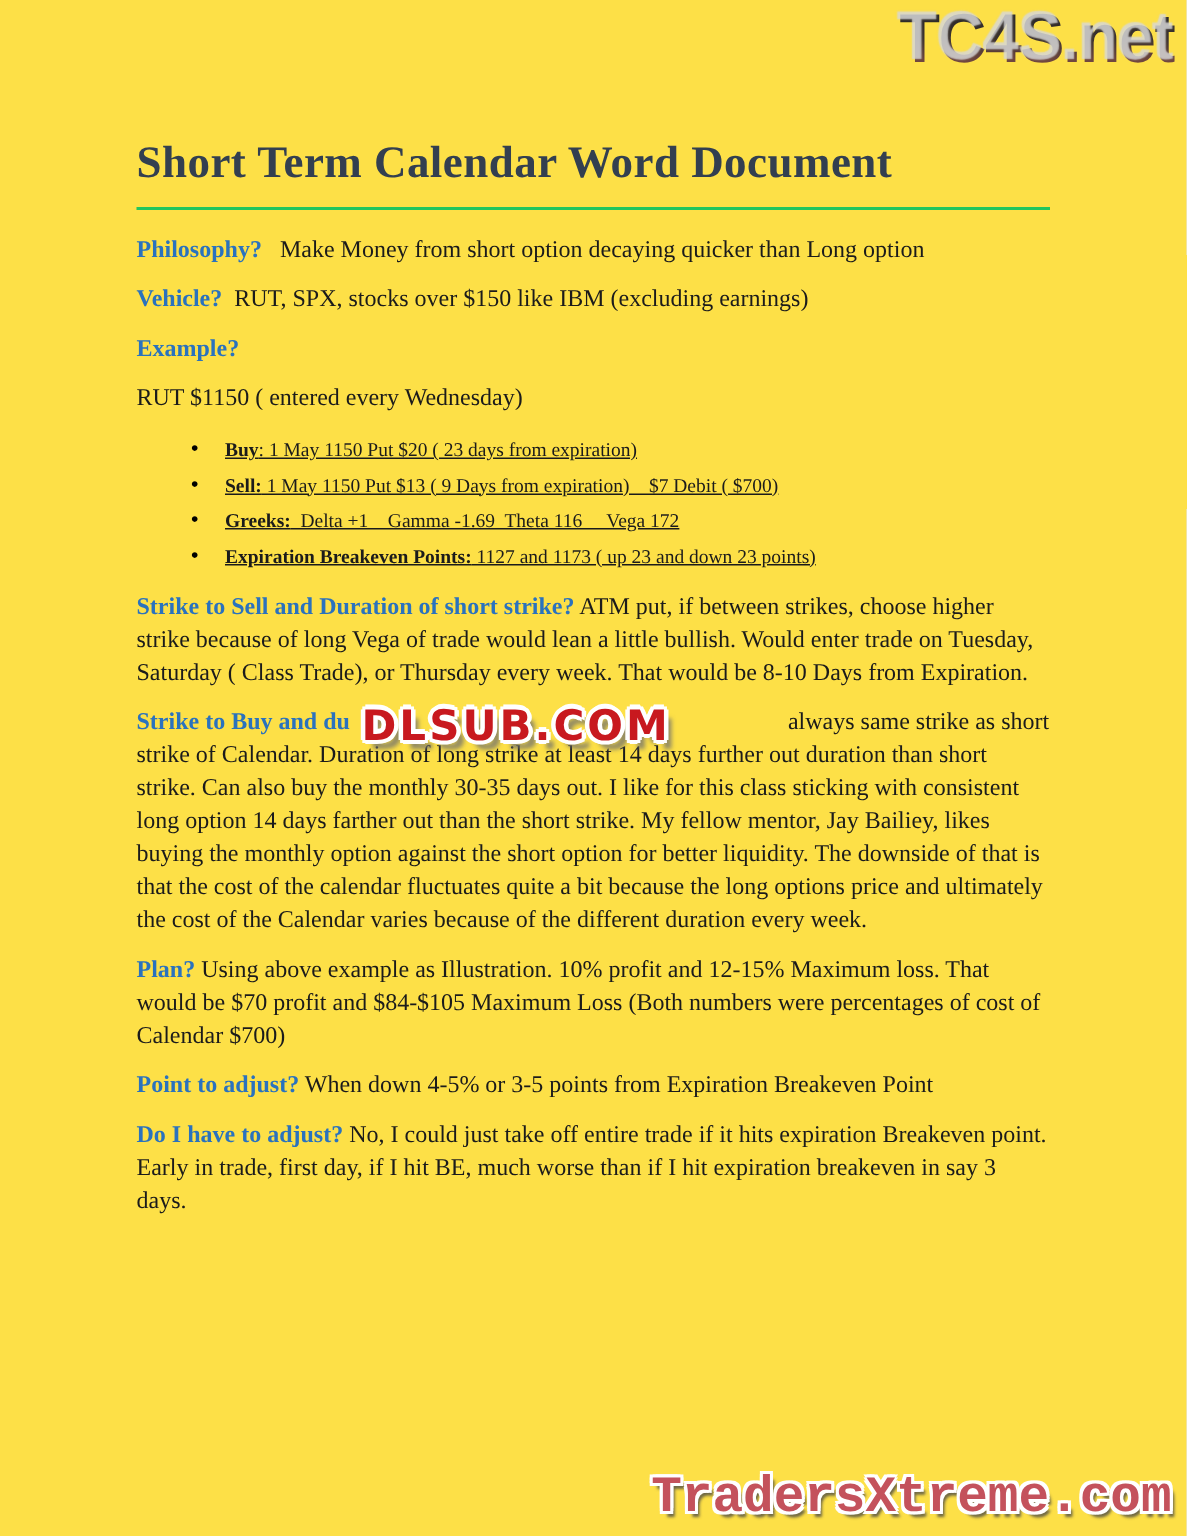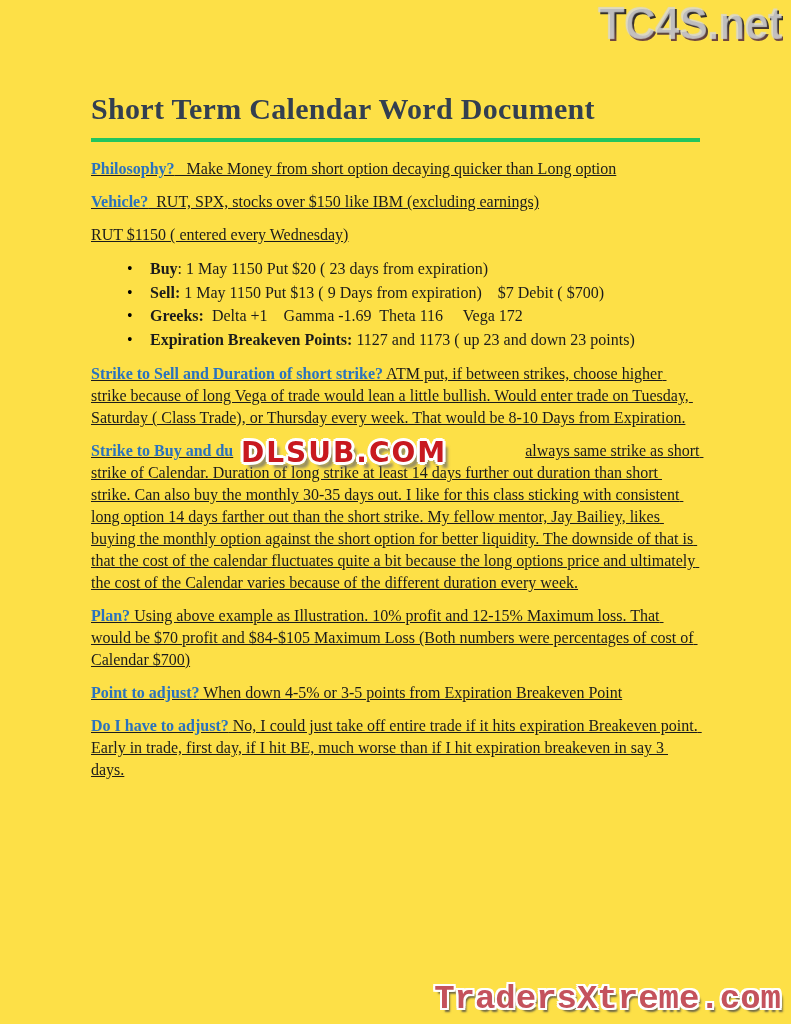--- a/index.html
+++ b/index.html
@@ -27,39 +27,39 @@
   .content{
     position:relative;
     padding:90px 91px 0 91px;
   }
   h1.doc-title{
     margin:0 0 16px 0;
     font-size:30px;line-height:38px;
     font-weight:bold;
     color:#333F50;
     letter-spacing:.3px;
-    border-bottom:4px solid #22c55e;
+    border-bottom:2px solid #22c55e;
     padding-bottom:10px;
   }
   p.para{
     margin:0 0 11px 0;
     font-size:16px;line-height:22px;
     white-space:pre-wrap;
-    text-decoration:underline;
   }
   .lead{color:#2A72BE;font-weight:bold;}
   strong{font-weight:bold;}
   ul.bullets{
     list-style:none;margin:0 0 12px 0;padding:0;
   }
   ul.bullets li{
     position:relative;
     padding-left:59px;
-    font-size:16px;line-height:23.5px;
+    font-size:13px;line-height:23.5px;
     white-space:pre-wrap;
+    text-decoration:underline;
   }
   ul.bullets li::before{
     content:"\2022";
     position:absolute;left:36px;top:0;
     font-size:16px;color:#000;
   }
   
   .strike-buy{position:relative;}
   .wm-spacer{display:inline-block;width:292px;height:1px;}
   .watermark{
@@ -96,20 +96,21 @@
   <div class="top-logo">TC4S.net</div>
 
   <div class="content">
 
     <h1 class="doc-title">Short Term Calendar Word Document</h1>
 
     <p class="para"><span class="lead">Philosophy?</span><span>   Make Money from short option decaying quicker than Long option</span></p>
 
     <p class="para"><span class="lead">Vehicle?</span><span>  RUT, SPX, stocks over $150 like IBM (excluding earnings)</span></p>
 
+    <p class="para"><span class="lead">Example?</span></p>
 
     <p class="para">RUT $1150 ( entered every Wednesday)</p>
 
     <ul class="bullets">
       <li><strong>Buy</strong><span>: 1 May 1150 Put $20 ( 23 days from expiration)</span></li>
       <li><strong>Sell:</strong><span> 1 May 1150 Put $13 ( 9 Days from expiration)    $7 Debit ( $700)</span></li>
       <li><strong>Greeks:</strong><span>  Delta +1    Gamma -1.69  Theta 116     Vega 172</span></li>
       <li><strong>Expiration Breakeven Points:</strong><span> 1127 and 1173 ( up 23 and down 23 points)</span></li>
     </ul>
 

